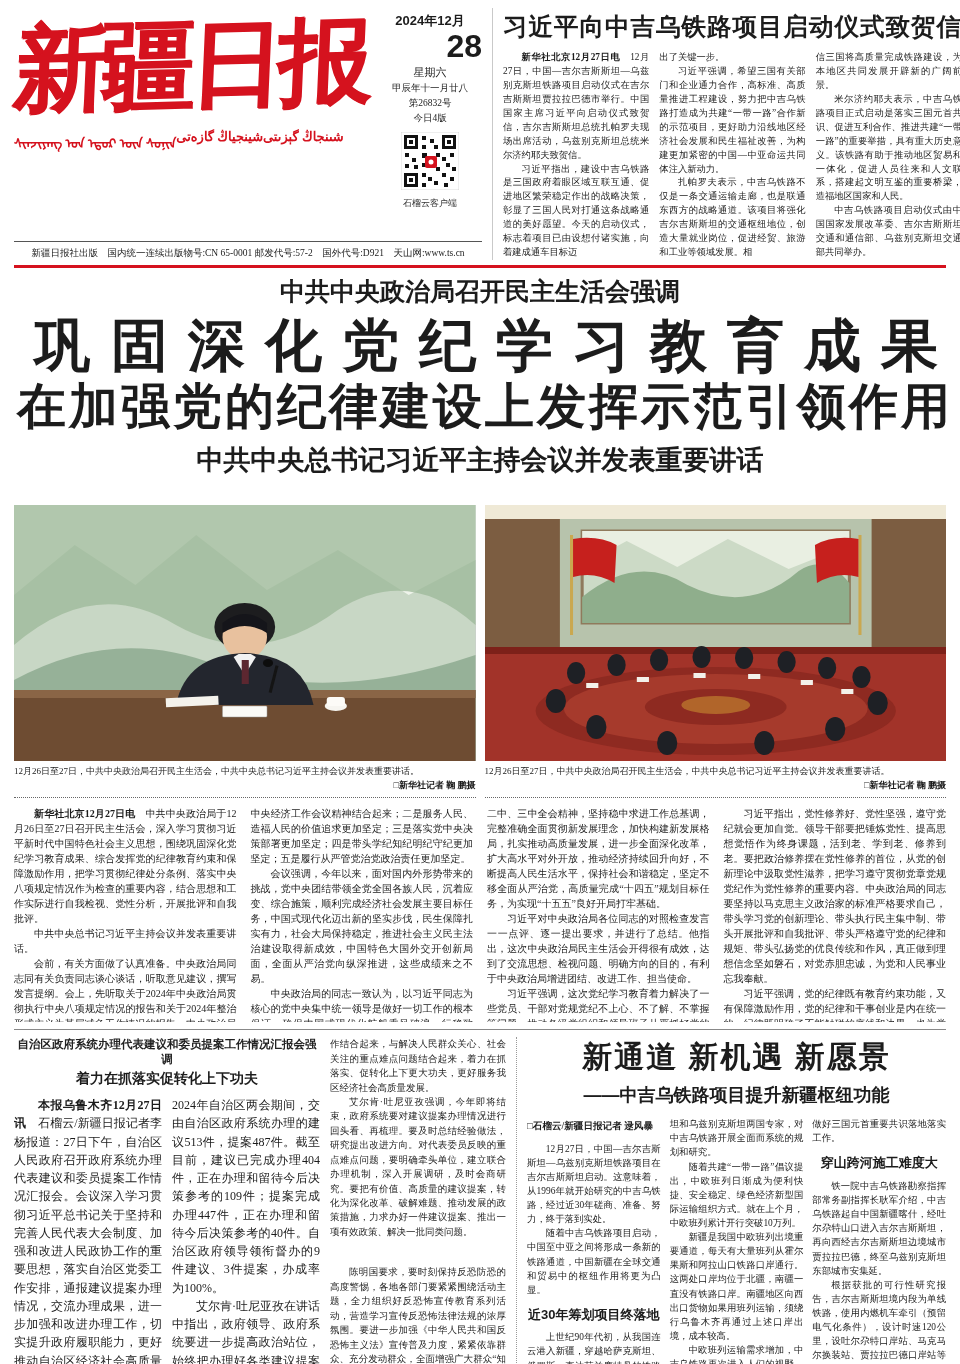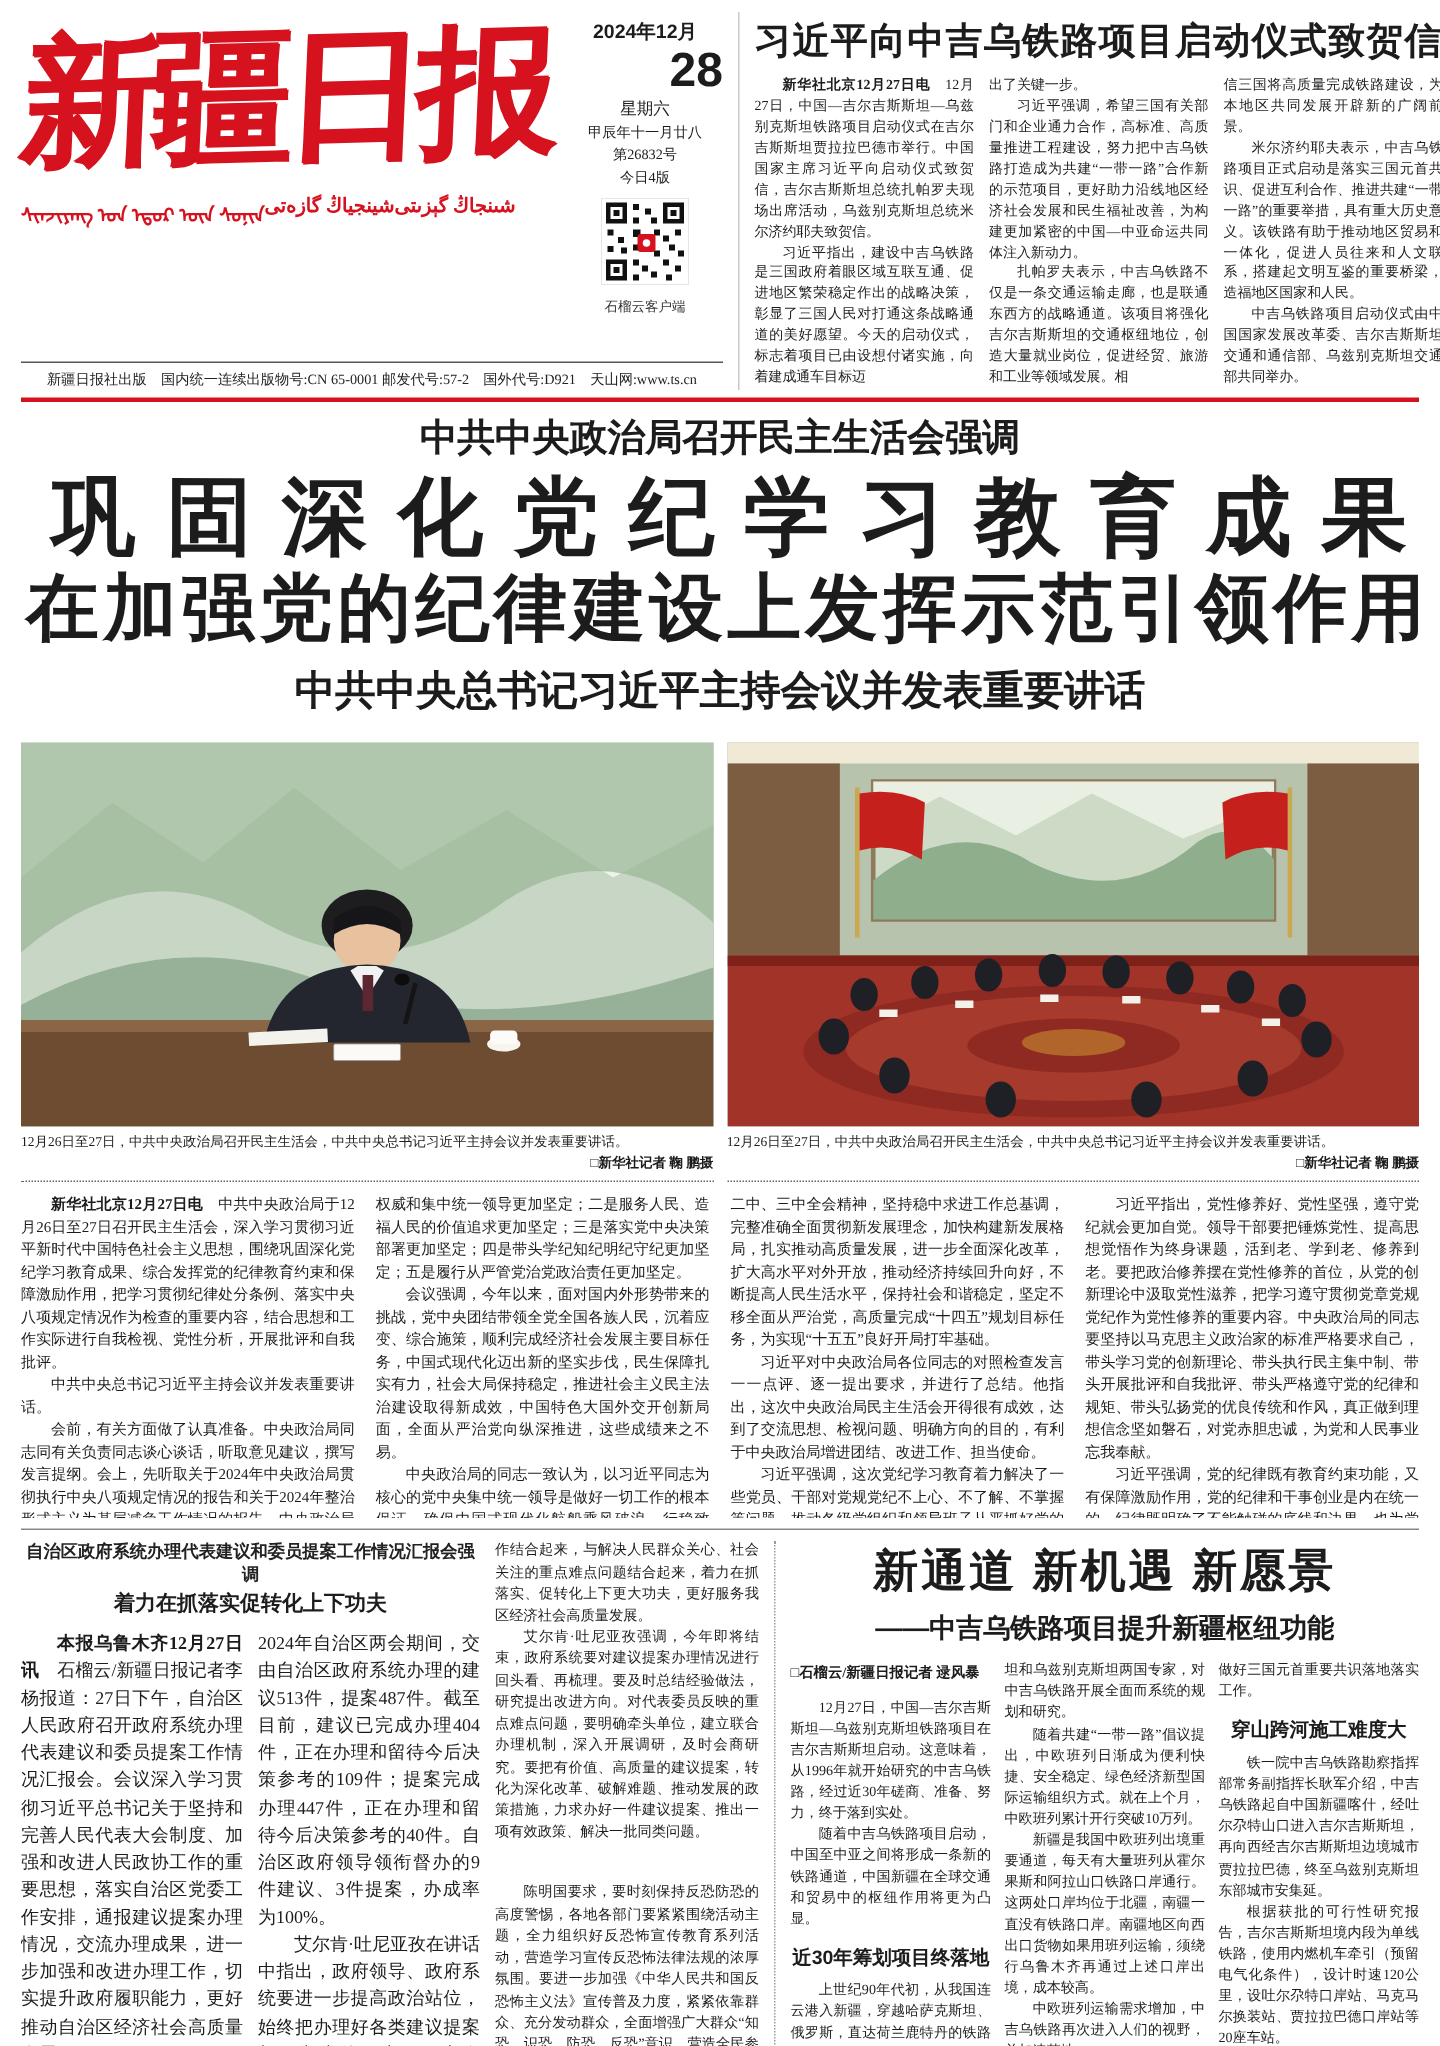--- a/index.html
+++ b/index.html
@@ -27,21 +27,21 @@
   .cols3 .col{flex:1;font-size:9.3px;line-height:1.5;text-align:justify;}
   
   .red-rule{height:3px;background:#d5121e;margin-top:5px;}
   
   .lead{text-align:center;padding:7px 0 2px;}
   .lead-kicker{font-family:"Liberation Sans",sans-serif;font-weight:bold;font-size:25px;margin:0 0 6px;}
   .lead-l1{font-family:"Liberation Sans",sans-serif;font-weight:900;font-size:57px;letter-spacing:20px;line-height:1.12;white-space:nowrap;text-indent:20px;margin:0;}
   .lead-l2{font-family:"Liberation Sans",sans-serif;font-weight:900;font-size:49px;letter-spacing:3px;line-height:1.15;white-space:nowrap;text-indent:3px;margin:0;}
   .lead-deck{font-size:27px;font-weight:bold;margin:8px 0 0;}
   
-  .photos{display:flex;gap:9px;margin-top:15px;}
+  .photos{display:flex;gap:9px;margin-top:25px;}
   .photo-block{flex:1;min-width:0;}
   .photo-frame{display:block;width:100%;height:256px;background:#ccc;}
   .caption{font-size:9px;line-height:1.5;margin-top:4px;border-bottom:1px dotted #666;padding-bottom:5px;}
   .credit{text-align:right;font-weight:bold;}
   
   .main-article{display:flex;gap:14px;margin-top:8px;height:216px;overflow:hidden;}
   .main-article .col{flex:1;font-size:10px;line-height:1.5;text-align:justify;}
   .para{margin:0;text-indent:2em;}
   .para.flush{text-indent:0;}
   
@@ -245,21 +245,21 @@
     </figure>
   </section>
 
   <section class="main-article">
     <div class="col">
         <p class="para"><b>新华社北京12月27日电　</b>中共中央政治局于12月26日至27日召开民主生活会，深入学习贯彻习近平新时代中国特色社会主义思想，围绕巩固深化党纪学习教育成果、综合发挥党的纪律教育约束和保障激励作用，把学习贯彻纪律处分条例、落实中央八项规定情况作为检查的重要内容，结合思想和工作实际进行自我检视、党性分析，开展批评和自我批评。</p>
         <p class="para">中共中央总书记习近平主持会议并发表重要讲话。</p>
         <p class="para">会前，有关方面做了认真准备。中央政治局同志同有关负责同志谈心谈话，听取意见建议，撰写发言提纲。会上，先听取关于2024年中央政治局贯彻执行中央八项规定情况的报告和关于2024年整治形式主义为基层减负工作情况的报告，中央政治局的同志逐个发言，围绕会议主题，对照《中国共产党纪律处分条例》、《中共中央政治局关于加强和维护党中央集中统一领导的若干规定》、《中共中央政治局贯彻落实中央八项规定实施细则》，认真查摆、深刻剖析，开诚布公、坦诚相见，气氛严肃活泼，收到预期效果。</p>
       </div>
     <div class="col">
-        <p class="para flush">权威和集中统一领导更加坚定；二是服务人民、造福人民的价值追求更加坚定；三是落实党中央决策部署更加坚定；四是带头学纪知纪明纪守纪更加坚定；五是履行从严管党治党政治责任更加坚定。</p>
+        <p class="para flush">中央经济工作会议精神结合起来；二是服务人民、造福人民的价值追求更加坚定；三是落实党中央决策部署更加坚定；四是带头学纪知纪明纪守纪更加坚定；五是履行从严管党治党政治责任更加坚定。</p>
         <p class="para">会议强调，今年以来，面对国内外形势带来的挑战，党中央团结带领全党全国各族人民，沉着应变、综合施策，顺利完成经济社会发展主要目标任务，中国式现代化迈出新的坚实步伐，民生保障扎实有力，社会大局保持稳定，推进社会主义民主法治建设取得新成效，中国特色大国外交开创新局面，全面从严治党向纵深推进，这些成绩来之不易。</p>
         <p class="para">中央政治局的同志一致认为，以习近平同志为核心的党中央集中统一领导是做好一切工作的根本保证，确保中国式现代化航船乘风破浪、行稳致远。全党必须深刻领悟“两个确立”的决定性意义，增强“四个意识”、坚定“四个自信”、做到“两个维护”，坚定不移贯彻落实党中央方针政策和工作部署。明年是“十四五”规划收官之年，要坚持以习近平新时代中国特色社会主义思想为指导，全面贯彻党的二十大和二十届</p>
       </div>
     <div class="col">
         <p class="para flush">二中、三中全会精神，坚持稳中求进工作总基调，完整准确全面贯彻新发展理念，加快构建新发展格局，扎实推动高质量发展，进一步全面深化改革，扩大高水平对外开放，推动经济持续回升向好，不断提高人民生活水平，保持社会和谐稳定，坚定不移全面从严治党，高质量完成“十四五”规划目标任务，为实现“十五五”良好开局打牢基础。</p>
         <p class="para">习近平对中央政治局各位同志的对照检查发言一一点评、逐一提出要求，并进行了总结。他指出，这次中央政治局民主生活会开得很有成效，达到了交流思想、检视问题、明确方向的目的，有利于中央政治局增进团结、改进工作、担当使命。</p>
         <p class="para">习近平强调，这次党纪学习教育着力解决了一些党员、干部对党规党纪不上心、不了解、不掌握等问题，推动各级党组织和领导班子从严抓好党的纪律建设，推动广大党员、干部自觉做到忠诚干净担当，取得明显成效。广大党员、干部的纪律规矩意识、廉洁自律意识切实增强，担当作为、干事创业的内生动力进一步激发，严的基调、严的措施、严的氛围进一步强化，整治形式主义为基层减负成效进一步彰显。</p>
       </div>
     <div class="col">
         <p class="para">习近平指出，党性修养好、党性坚强，遵守党纪就会更加自觉。领导干部要把锤炼党性、提高思想觉悟作为终身课题，活到老、学到老、修养到老。要把政治修养摆在党性修养的首位，从党的创新理论中汲取党性滋养，把学习遵守贯彻党章党规党纪作为党性修养的重要内容。中央政治局的同志要坚持以马克思主义政治家的标准严格要求自己，带头学习党的创新理论、带头执行民主集中制、带头开展批评和自我批评、带头严格遵守党的纪律和规矩、带头弘扬党的优良传统和作风，真正做到理想信念坚如磐石，对党赤胆忠诚，为党和人民事业忘我奉献。</p>

